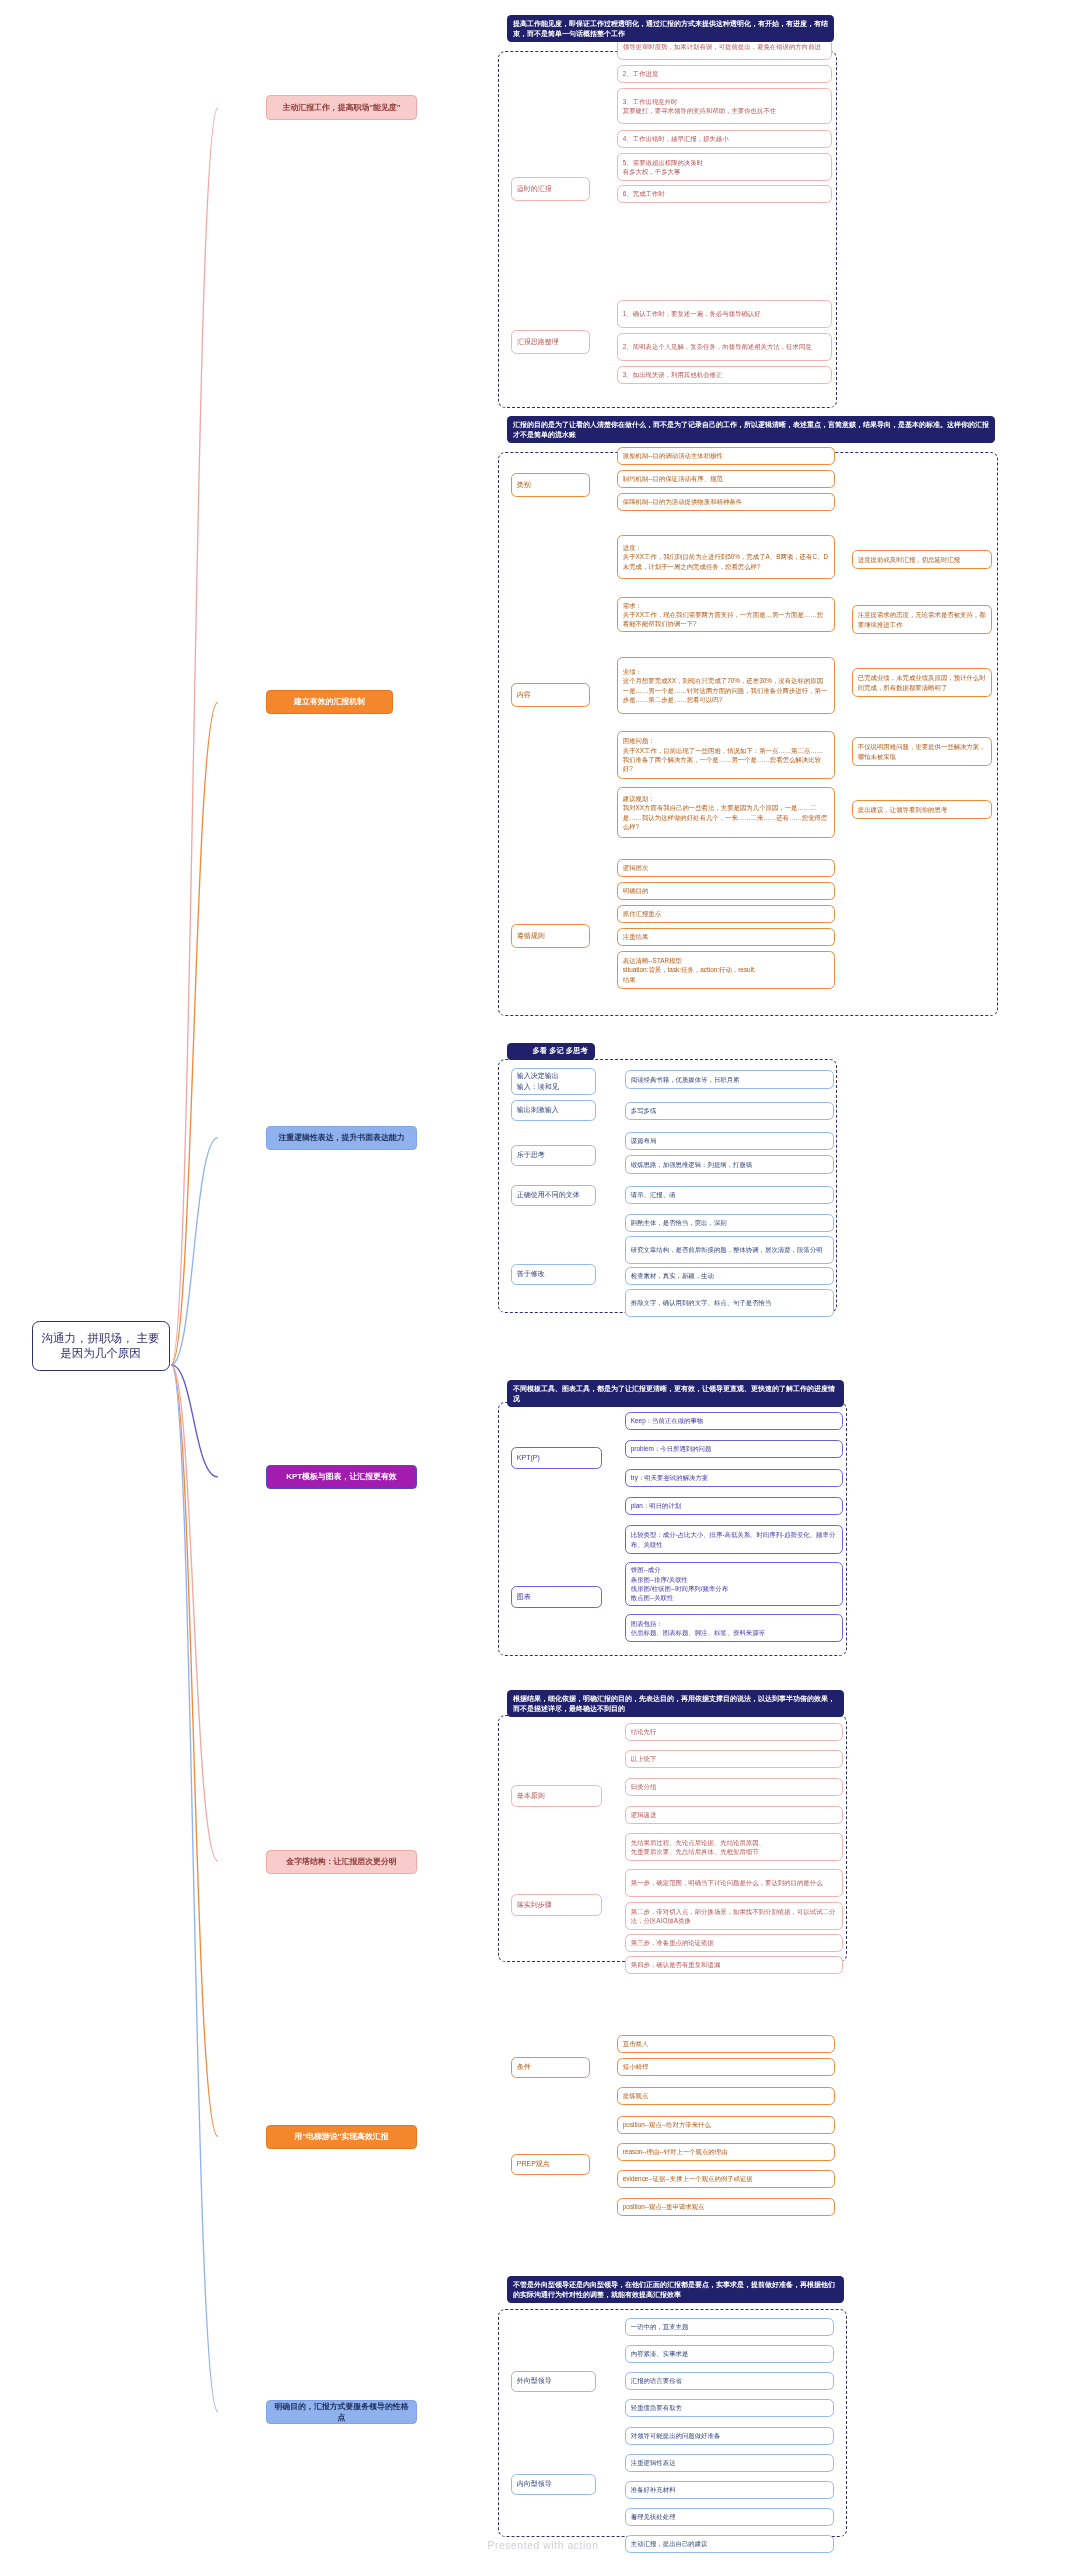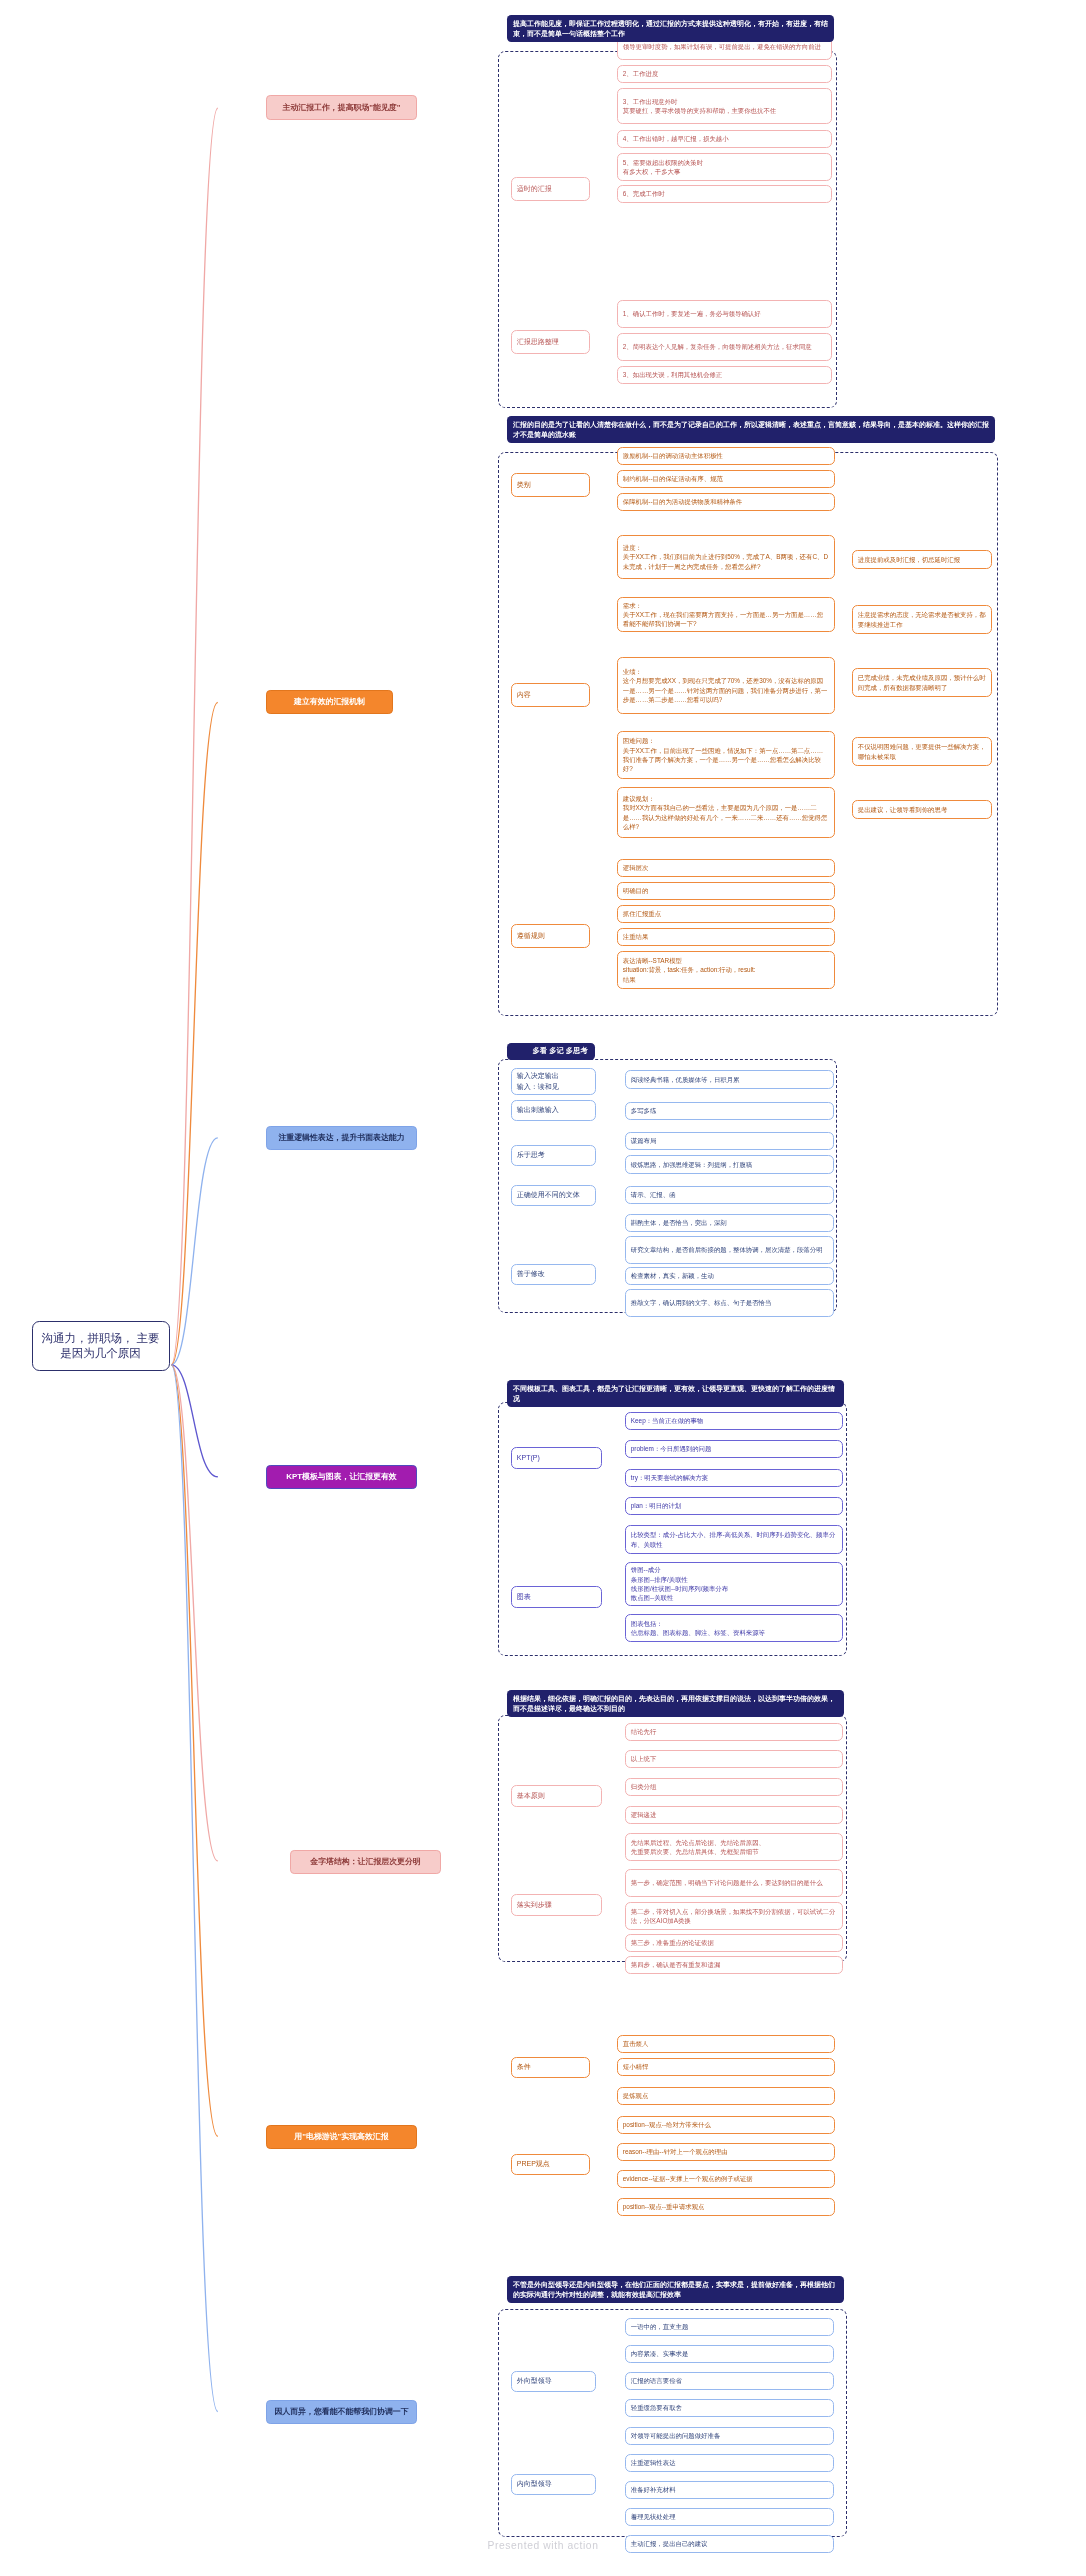--- a/index.html
+++ b/index.html
@@ -185,21 +185,21 @@
   <div class="node l4 t-violet" style="left:625px;top:1562px;width:218px;height:44px;">饼图--成分
 条形图--排序/关联性
 线形图/柱状图--时间序列/频率分布
 散点图--关联性</div>
   <div class="node l4 t-violet" style="left:625px;top:1614px;width:218px;height:28px;">图表包括：
 信息标题、图表标题、脚注、标签、资料来源等</div>
 
   <div class="banner" style="left:507px;top:1690px;width:337px;">根据结果，细化依据，明确汇报的目的，先表达目的，再用依据支撑目的说法，以达到事半功倍的效果，而不是描述详尽，最终确达不到目的</div>
   <div class="group" style="left:498px;top:1715px;width:349px;height:247px;"></div>
 
-  <div class="node l2 t-pink" style="left:266px;top:1850px;width:151px;height:24px;margin-left:24px;">金字塔结构：让汇报层次更分明</div>
+  <div class="node l2 t-pink" style="left:266px;top:1850px;width:151px;height:24px;">金字塔结构：让汇报层次更分明</div>
 
   <div class="node l3 t-pink" style="left:511px;top:1785px;width:91px;height:22px;">基本原则</div>
   <div class="node l3 t-pink" style="left:511px;top:1894px;width:91px;height:22px;">落实到步骤</div>
 
   <div class="node l4 t-pink" style="left:625px;top:1723px;width:218px;height:18px;">结论先行</div>
   <div class="node l4 t-pink" style="left:625px;top:1750px;width:218px;height:18px;">以上统下</div>
   <div class="node l4 t-pink" style="left:625px;top:1778px;width:218px;height:18px;">归类分组</div>
   <div class="node l4 t-pink" style="left:625px;top:1806px;width:218px;height:18px;">逻辑递进</div>
   <div class="node l4 t-pink" style="left:625px;top:1833px;width:218px;height:28px;">先结果后过程、先论点后论据、先结论后原因、
 先重要后次要、先总结后具体、先框架后细节</div>
@@ -218,21 +218,21 @@
   <div class="node l4 t-orange" style="left:617px;top:2058px;width:218px;height:18px;">短小精悍</div>
   <div class="node l4 t-orange" style="left:617px;top:2087px;width:218px;height:18px;">提炼观点</div>
   <div class="node l4 t-orange" style="left:617px;top:2116px;width:218px;height:18px;">position--观点--给对方带来什么</div>
   <div class="node l4 t-orange" style="left:617px;top:2143px;width:218px;height:18px;">reason--理由--针对上一个观点的理由</div>
   <div class="node l4 t-orange" style="left:617px;top:2170px;width:218px;height:18px;">evidence--证据--支撑上一个观点的例子或证据</div>
   <div class="node l4 t-orange" style="left:617px;top:2198px;width:218px;height:18px;">position--观点--重申请求观点</div>
 
   <div class="banner" style="left:507px;top:2276px;width:337px;">不管是外向型领导还是内向型领导，在他们正面的汇报都是要点，实事求是，提前做好准备，再根据他们的实际沟通行为针对性的调整，就能有效提高汇报效率</div>
   <div class="group" style="left:498px;top:2309px;width:349px;height:228px;"></div>
 
-  <div class="node l2 t-blue" style="left:266px;top:2400px;width:151px;height:24px;">因人而异，您看能不能帮我们协调一下</div>
+  <div class="node l2 t-blue" style="left:266px;top:2400px;width:151px;height:24px;">明确目的，汇报方式要服务领导的性格点</div>
 
   <div class="node l3 t-blue" style="left:511px;top:2371px;width:85px;height:20.6px;">外向型领导</div>
   <div class="node l3 t-blue" style="left:511px;top:2474px;width:85px;height:20.6px;">内向型领导</div>
 
   <div class="node l4 t-blue" style="left:625px;top:2318px;width:209px;height:18px;">一语中的，直支主题</div>
   <div class="node l4 t-blue" style="left:625px;top:2345px;width:209px;height:18px;">内容紧凑、实事求是</div>
   <div class="node l4 t-blue" style="left:625px;top:2372px;width:209px;height:18px;">汇报的语言要俭省</div>
   <div class="node l4 t-blue" style="left:625px;top:2399px;width:209px;height:18px;">轻重缓急要有取舍</div>
   <div class="node l4 t-blue" style="left:625px;top:2427px;width:209px;height:18px;">对领导可能提出的问题做好准备</div>
   <div class="node l4 t-blue" style="left:625px;top:2454px;width:209px;height:18px;">注重逻辑性表达</div>

